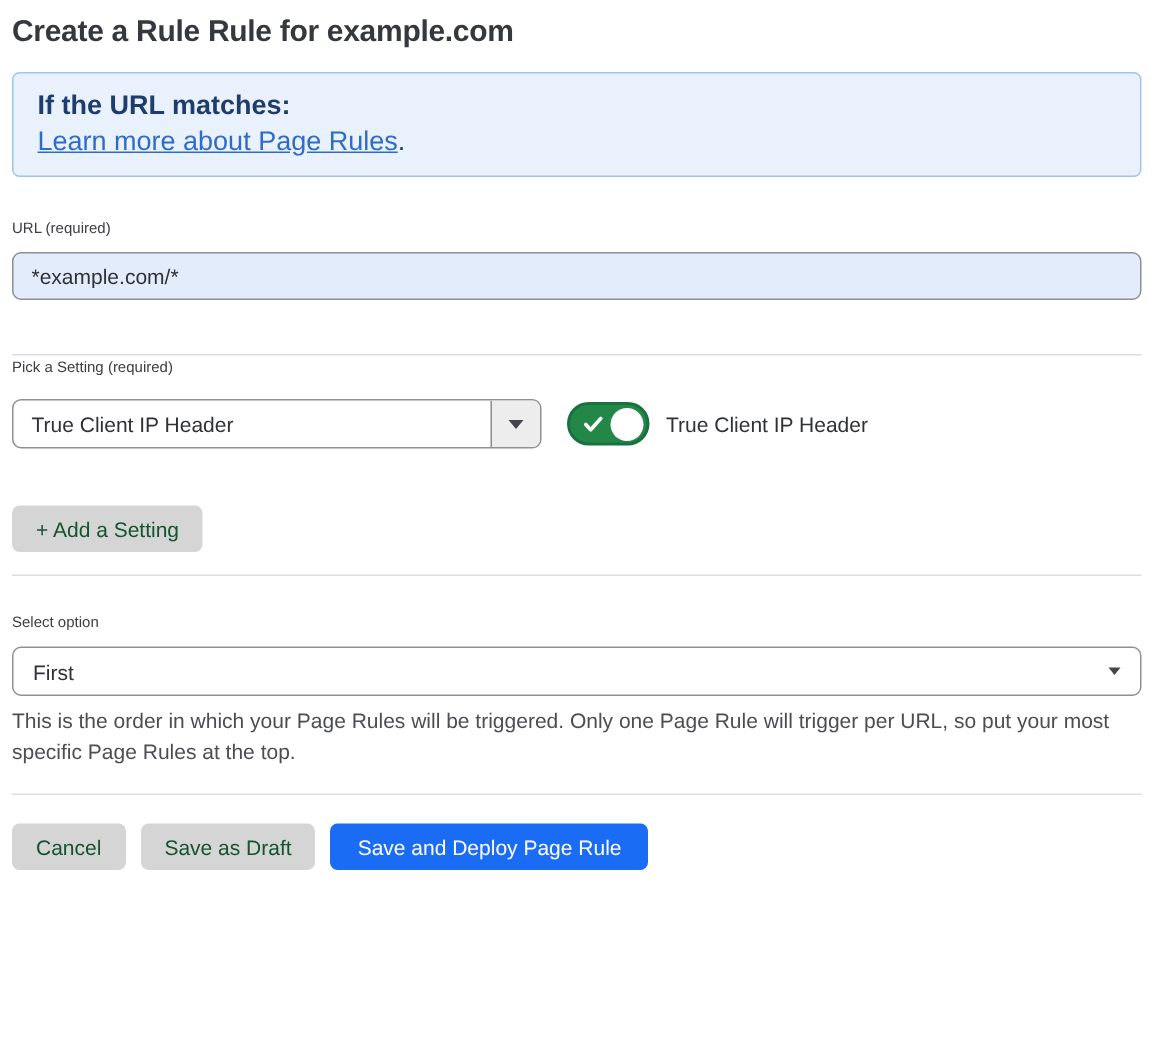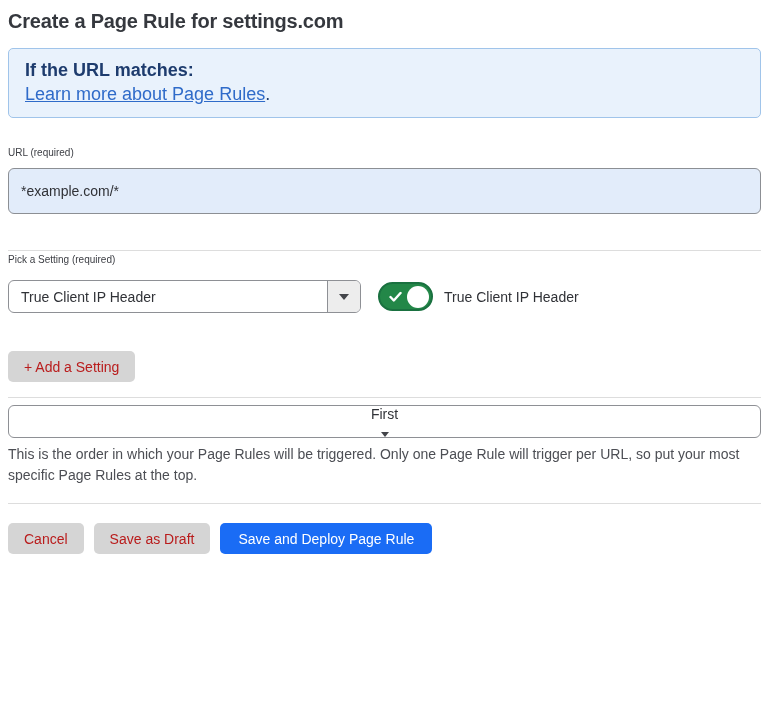--- a/index.html
+++ b/index.html
@@ -43,21 +43,21 @@
     color: #3c3e44;
   }
   .url-label { margin-top: 26px; }
   .pick-label { }
   .select-label { margin-top: 23px; }
 
   .url-input {
     margin-top: 7px;
     display: block;
     width: 100%;
-    height: 46px;
+    height: 32px;
     background: #e2ecfa;
     border: 1px solid #8c8f94;
     border-radius: 6px;
     padding: 0 12px;
     font-size: 14px;
     color: #303237;
     font-family: inherit;
     outline: none;
   }
 
@@ -140,59 +140,58 @@
   }
   .toggle-label { margin-left: 11px; font-size: 14px; color: #303237; }
 
   .btn {
     height: 31px;
     padding: 0 16px;
     border: none;
     border-radius: 5px;
     font-size: 14px;
     font-family: inherit;
-    color: #b91c1c;
+    color: #14532d;
     background: #d5d5d5;
     cursor: pointer;
   }
   .btn.blue { background: #1a6cf5; color: #fff; padding: 0 18px; }
   .add-setting { margin-top: 38px; display: inline-block; }
 
   .order-select {
     margin-top: 7px;
     height: 33px;
     border: 1px solid #8e9095;
     border-radius: 6px;
     background: #fff;
     display: flex;
     align-items: center;
     justify-content: space-between;
     padding: 0 13px;
     font-size: 14px;
     color: #303237;
     cursor: pointer;
-    flex-direction: column;
   }
 
   .help-text {
     margin: 6px 0 0;
     font-size: 14px;
     line-height: 21px;
     color: #4c4e54;
     max-width: 745px;
   }
 
   .actions { display: flex; gap: 10px; margin-top: 19px; }
 </style>
 </head>
 <body>
 
 <div class="page">
 
-  <h1 class="title">Create a Page Rule for settings.com</h1>
+  <h1 class="title">Create a Rule Rule for example.com</h1>
 
   <div class="info-box">
     <div class="info-heading">If the URL matches:</div>
     <div class="info-link-row"><a class="info-link">Learn more about Page Rules</a><span class="info-period">.</span></div>
   </div>
 
   <div class="field-label url-label">URL (required)</div>
   <input class="url-input" type="text" value="*example.com/*" style="">
 
   <hr class="divider d1">
@@ -216,20 +215,21 @@
       </button>
       <span class="toggle-label">True Client IP Header</span>
     </div>
   </div>
 
   <button class="btn add-setting">+ Add a Setting</button>
 
   <hr class="divider d2">
 
 
+  <div class="field-label select-label">Select option</div>
 
   <div class="order-select">
     <span>First</span>
     <span class="caret small"></span>
   </div>
 
   <p class="help-text">This is the order in which your Page Rules will be triggered. Only one Page Rule will trigger per URL, so put your most specific Page Rules at the top.</p>
 
   <hr class="divider d3">
 

